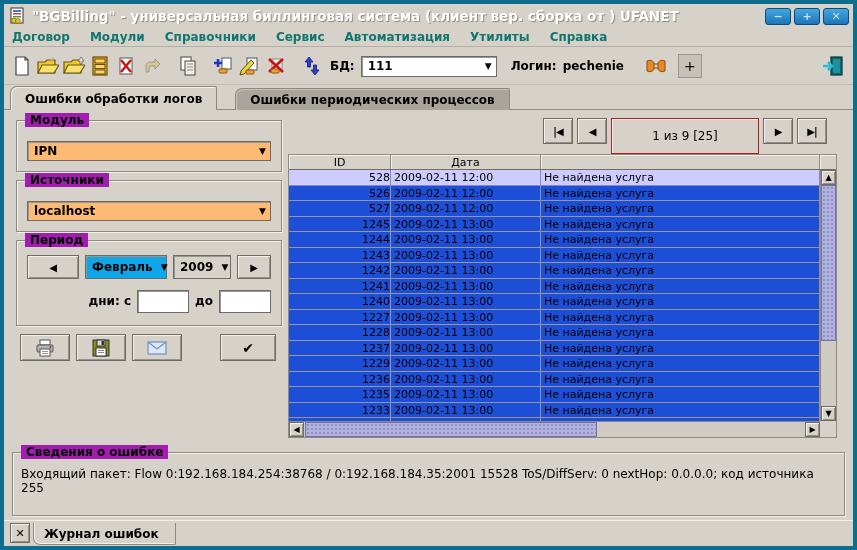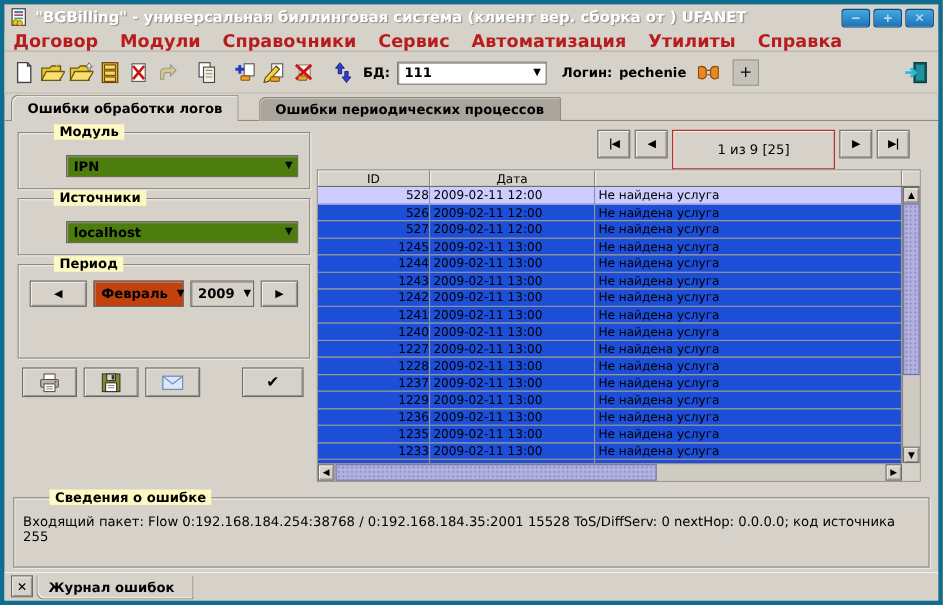--- a/index.html
+++ b/index.html
@@ -13,64 +13,64 @@
     display:flex; align-items:center; padding:0 4px; border-radius:6px 6px 0 0; }
   .title-icon { width:18px; height:18px; margin-right:6px; flex:0 0 auto; }
   .title-text { color:#fff; font-weight:bold; font-size:13.5px; white-space:nowrap; overflow:hidden; flex:1; text-shadow:1px 1px 1px rgba(0,0,0,.35); }
   .win-btn { width:26px; height:17px; margin-left:3px; border:1px solid #0b4c80; border-radius:3px;
     background:linear-gradient(#44a8e0,#1d74b8); color:#bfe2f6; font-size:11px; font-weight:bold;
     display:flex; align-items:center; justify-content:center; line-height:1; }
 
   
   .menubar { position:absolute; left:0; top:24px; right:0; height:19px; background:#d6d2ca;
     display:flex; align-items:center; padding-left:8px; border-bottom:1px solid #b4b0a8; }
-  .menu-item { font-size:16px; font-weight:bold; color:#b91c1c; padding:0 11px 0 0; margin-right:9px; white-space:nowrap; }
+  .menu-item { font-size:12px; font-weight:bold; color:#0f766e; padding:0 11px 0 0; margin-right:9px; white-space:nowrap; }
 
   
   .toolbar { position:absolute; left:0; top:44px; right:0; height:37px; background:#d6d2ca;
     display:flex; align-items:center; padding:0 6px; border-bottom:1px solid #c0bcb4; }
   .tb-icon { width:24px; height:24px; display:flex; align-items:center; justify-content:center; margin-right:2px; flex:0 0 auto; }
   .tb-gap { width:10px; flex:0 0 auto; }
   .tb-label { font-size:12px; font-weight:bold; margin:0 6px 0 4px; white-space:nowrap; }
   .combo { display:flex; align-items:center; justify-content:space-between; background:#fff;
     border:1px solid #6e6a64; box-shadow:inset 1px 1px 0 #9a968e; height:21px; padding:0 4px 0 6px;
     font-size:12px; font-weight:bold; }
   .combo .arr { font-size:9px; color:#000; margin-left:8px; }
   .db-combo { width:136px; }
-  .login-value { font-size:12px; font-weight:bold; margin-right:8px; }
+  .login-value { font-size:12px; font-weight:bold; margin-right:20px; }
   .plus-btn { width:24px; height:24px; background:#c6c2ba; border:1px solid #9a968e;
     display:flex; align-items:center; justify-content:center; font-size:14px; margin-left:8px; }
   .tb-spacer { flex:1; }
 
   
   .tabbar { position:absolute; left:0; top:81px; right:0; height:25px; display:flex; align-items:flex-end; padding-left:6px; }
   .tabbar:after { content:""; position:absolute; left:0; right:0; bottom:0; height:1px; background:#8e8a82; }
   .tab { position:relative; z-index:2; height:22px; display:flex; align-items:center; padding:0 14px;
     font-size:12px; font-weight:bold; border:1px solid #8e8a82; border-bottom:none;
     border-radius:7px 2px 0 0; margin-right:18px; background:#a9a59d; box-shadow:inset 1px 1px 0 #c6c2ba; }
   .tab.active { background:#d6d2ca; height:24px; box-shadow:inset 1px 1px 0 #f2f0ea; }
 
   
   .main { position:absolute; left:0; top:106px; right:0; height:330px; }
 
   
   .left-panel { position:absolute; left:6px; top:2px; width:274px; height:326px; }
   .groupbox { position:relative; border:1px solid #8e8a82; box-shadow:inset 1px 1px 0 #f2f0ea, 1px 1px 0 #f2f0ea; }
-  .groupbox > .legend { position:absolute; top:-8px; left:8px; background:#fef9c3; padding:0 5px;
-    font-size:12px; font-weight:bold; white-space:nowrap;margin-left:24px; }
+  .groupbox > .legend { position:absolute; top:-8px; left:8px; background:#a21caf; padding:0 5px;
+    font-size:12px; font-weight:bold; white-space:nowrap; }
   .gb-module { position:absolute; left:6px; top:8px; right:2px; height:52px; }
   .gb-sources { position:absolute; left:6px; top:68px; right:2px; height:52px; }
   .gb-period { position:absolute; left:6px; top:128px; right:2px; height:86px; }
-  .panel-combo { position:absolute; left:10px; right:10px; top:20px; height:20px; background:#4d7c0f;margin-left:33px; }
+  .panel-combo { position:absolute; left:10px; right:10px; top:20px; height:20px; background:#fdba74; }
   .panel-combo .arr { color:#000; }
   .btn3d { background:#d6d2ca; border:1px solid #6e6a64; box-shadow:inset 1px 1px 0 #f4f2ee, inset -1px -1px 0 #96928a;
     display:flex; align-items:center; justify-content:center; font-size:12px; font-weight:bold; }
   .period-row { position:absolute; left:10px; right:10px; top:14px; height:24px; display:flex; gap:6px; }
   .nav-btn { width:52px; height:24px; font-size:10px; }
-  .month-combo { width:82px; height:24px; background:#c2410c; }
+  .month-combo { width:82px; height:24px; background:#0ea5e9; }
   .year-combo { width:58px; height:24px; background:#d6d2ca; }
   .nav-btn2 { flex:1; height:24px; font-size:10px; }
   .days-row { position:absolute; right:10px; top:48px; height:24px; display:flex; align-items:center; gap:6px; }
   .days-label { font-size:12px; font-weight:bold; }
   .day-input { width:52px; height:23px; background:#fff; border:1px solid #6e6a64; box-shadow:inset 1px 1px 0 #9a968e;
     font-size:12px; padding:0 3px; }
   .actions-row { position:absolute; left:10px; right:8px; top:222px; height:27px; display:flex; }
   .act-btn { width:50px; height:27px; margin-right:6px; }
   .act-check { margin-left:auto; margin-right:0; width:56px; font-size:14px; }
 
@@ -294,20 +294,26 @@
             <span class="btn3d nav-btn">◀</span>
             <span class="combo month-combo">
               <span>Февраль</span>
               <span class="arr">▼</span>
             </span>
             <span class="combo year-combo">
               <span>2009</span>
               <span class="arr">▼</span>
             </span>
             <span class="btn3d nav-btn2">▶</span>
+          </div>
+          <div class="days-row">
+            <span class="days-label">дни: с</span>
+            <input class="day-input" value="" style="">
+            <span class="days-label">до</span>
+            <input class="day-input" value="" style="">
           </div>
         </div>
 
         <div class="actions-row">
           <span class="btn3d act-btn">
             <svg width="20" height="18" viewBox="0 0 20 18">
                 <rect x="5" y="1" width="10" height="5" fill="#fff" stroke="#555"></rect>
                 <rect x="2" y="6" width="16" height="7" rx="1" fill="#b8b4ac" stroke="#555"></rect>
                 <circle cx="15.5" cy="8" r="0.9" fill="#c02020"></circle>
                 <rect x="5" y="10" width="10" height="7" fill="#fff" stroke="#555"></rect>

